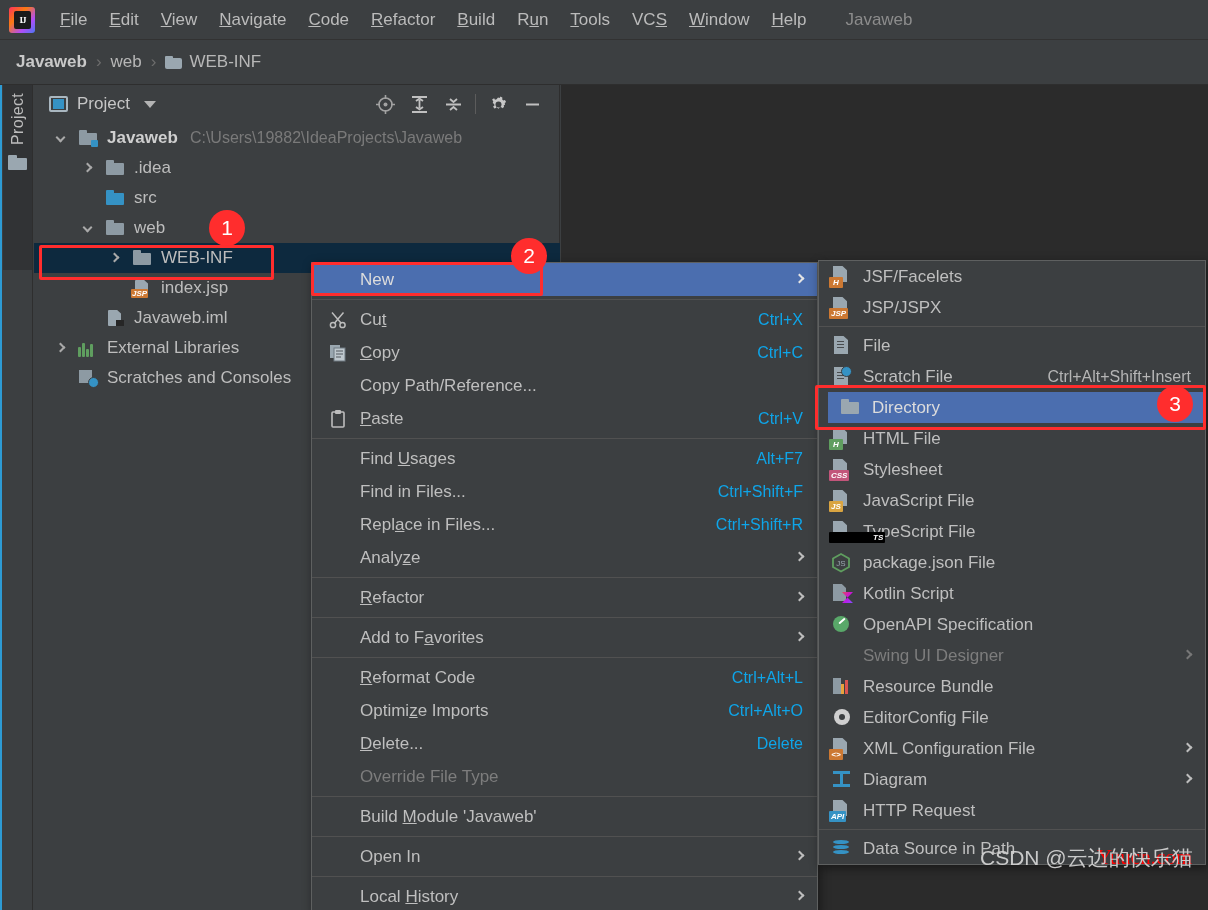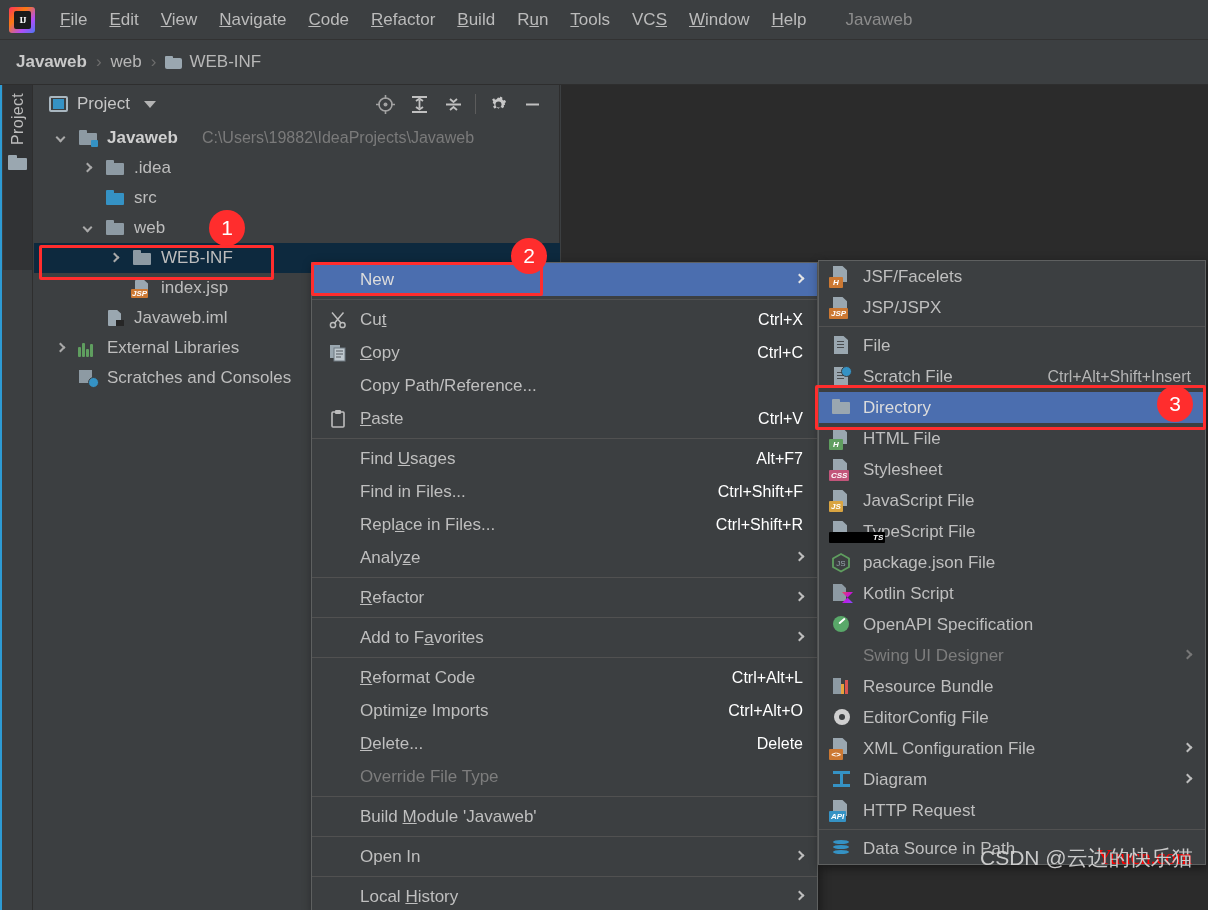--- a/index.html
+++ b/index.html
@@ -119,21 +119,21 @@
   .tbtn { width: 34px; height: 30px; display:flex; align-items:center; justify-content:center; }
   .tsep { width: 1px; height: 20px; background: #5c5c5c; margin: 0 5px; }
 
   .tree { position: absolute; left: 0; top: 38px; width: 526px; }
   .trow {
     position: relative; height: 30px; display: flex; align-items: center;
     padding-left: 0; white-space: nowrap;
   }
   .trow .lbl { font-size: 17px; color: #bdbdbd; }
   .trow .lbl.b { font-weight: bold; color: #cfcfcf; }
-  .trow .path { font-size: 16px; color: #7a7a7a; margin-left: 24px; }
+  .trow .path { font-size: 16px; color: #7a7a7a; margin-left: 12px; }
   .arrow {
     width: 11px; height: 11px; position: relative; flex: none;
   }
   .arrow i {
     position:absolute; left: 1px; top: 1px; width: 7px; height: 7px;
     border-right: 2px solid #a9a9a9; border-bottom: 2px solid #a9a9a9;
   }
   .arrow.right i { transform: rotate(-45deg); }
   .arrow.down i { transform: rotate(45deg); }
 
@@ -198,21 +198,21 @@
     box-shadow: 2px 3px 10px rgba(0,0,0,.45);
     padding: 0;
   }
   .mrow {
     position: relative; height: 33px; display: flex; align-items: center;
     padding-left: 16px; padding-right: 12px; white-space: nowrap;
   }
   .mrow .micon { width: 22px; flex: none; margin-right: 10px; position: relative; height: 20px; }
   .mrow .mlabel { font-size: 17px; color: #bfbfbf; }
   .mrow .mlabel.dim { color: #7d7d7d; }
-  .mrow .macc { position: absolute; right: 14px; font-size: 16px; color: #ffffff; }
+  .mrow .macc { position: absolute; right: 14px; font-size: 16px; color: #0ea5e9; }
   .mrow .msub {
     position: absolute; right: 12px; width: 9px; height: 9px;
   }
   .mrow .msub i {
     position:absolute; left:0; top:0; width:7px; height:7px;
     border-right: 2px solid #bdbdbd; border-bottom: 2px solid #bdbdbd;
     transform: rotate(-45deg);
   }
   .mrow.hl { background: #4b6eaf; }
   .mrow.hl .mlabel { color: #dcdcdc; }
@@ -233,21 +233,21 @@
   .srow .sicon { width: 23px; height: 21px; flex: none; margin-right: 10px; position: relative; }
   .srow .slabel { font-size: 17px; color: #bfbfbf; }
   .srow .slabel.dim { color: #7d7d7d; }
   .srow .sacc { position: absolute; right: 14px; font-size: 16px; color: #b5b5b5; }
   .srow .ssub { position: absolute; right: 12px; width: 9px; height: 9px; }
   .srow .ssub i {
     position:absolute; left:0; top:0; width:7px; height:7px;
     border-right: 2px solid #bdbdbd; border-bottom: 2px solid #bdbdbd; transform: rotate(-45deg);
   }
   .srow .ssub.dim i { border-color:#777; }
-  .srow.hl { background: #4b6eaf; }
+  .srow.hl { background: #4b6eaf; margin-left: 9px; }
   .srow.hl .slabel { color: #dcdcdc; }
 
   
   .ftic .page {
     position:absolute; left:3px; top:0px; width:14px; height:16px;
     background:#9aa7b0;
     clip-path: polygon(0 0, 68% 0, 100% 26%, 100% 100%, 0 100%);
   }
   .ftic .badge {
     position:absolute; left:-1px; bottom:-1px; min-width:14px; height:11px;

